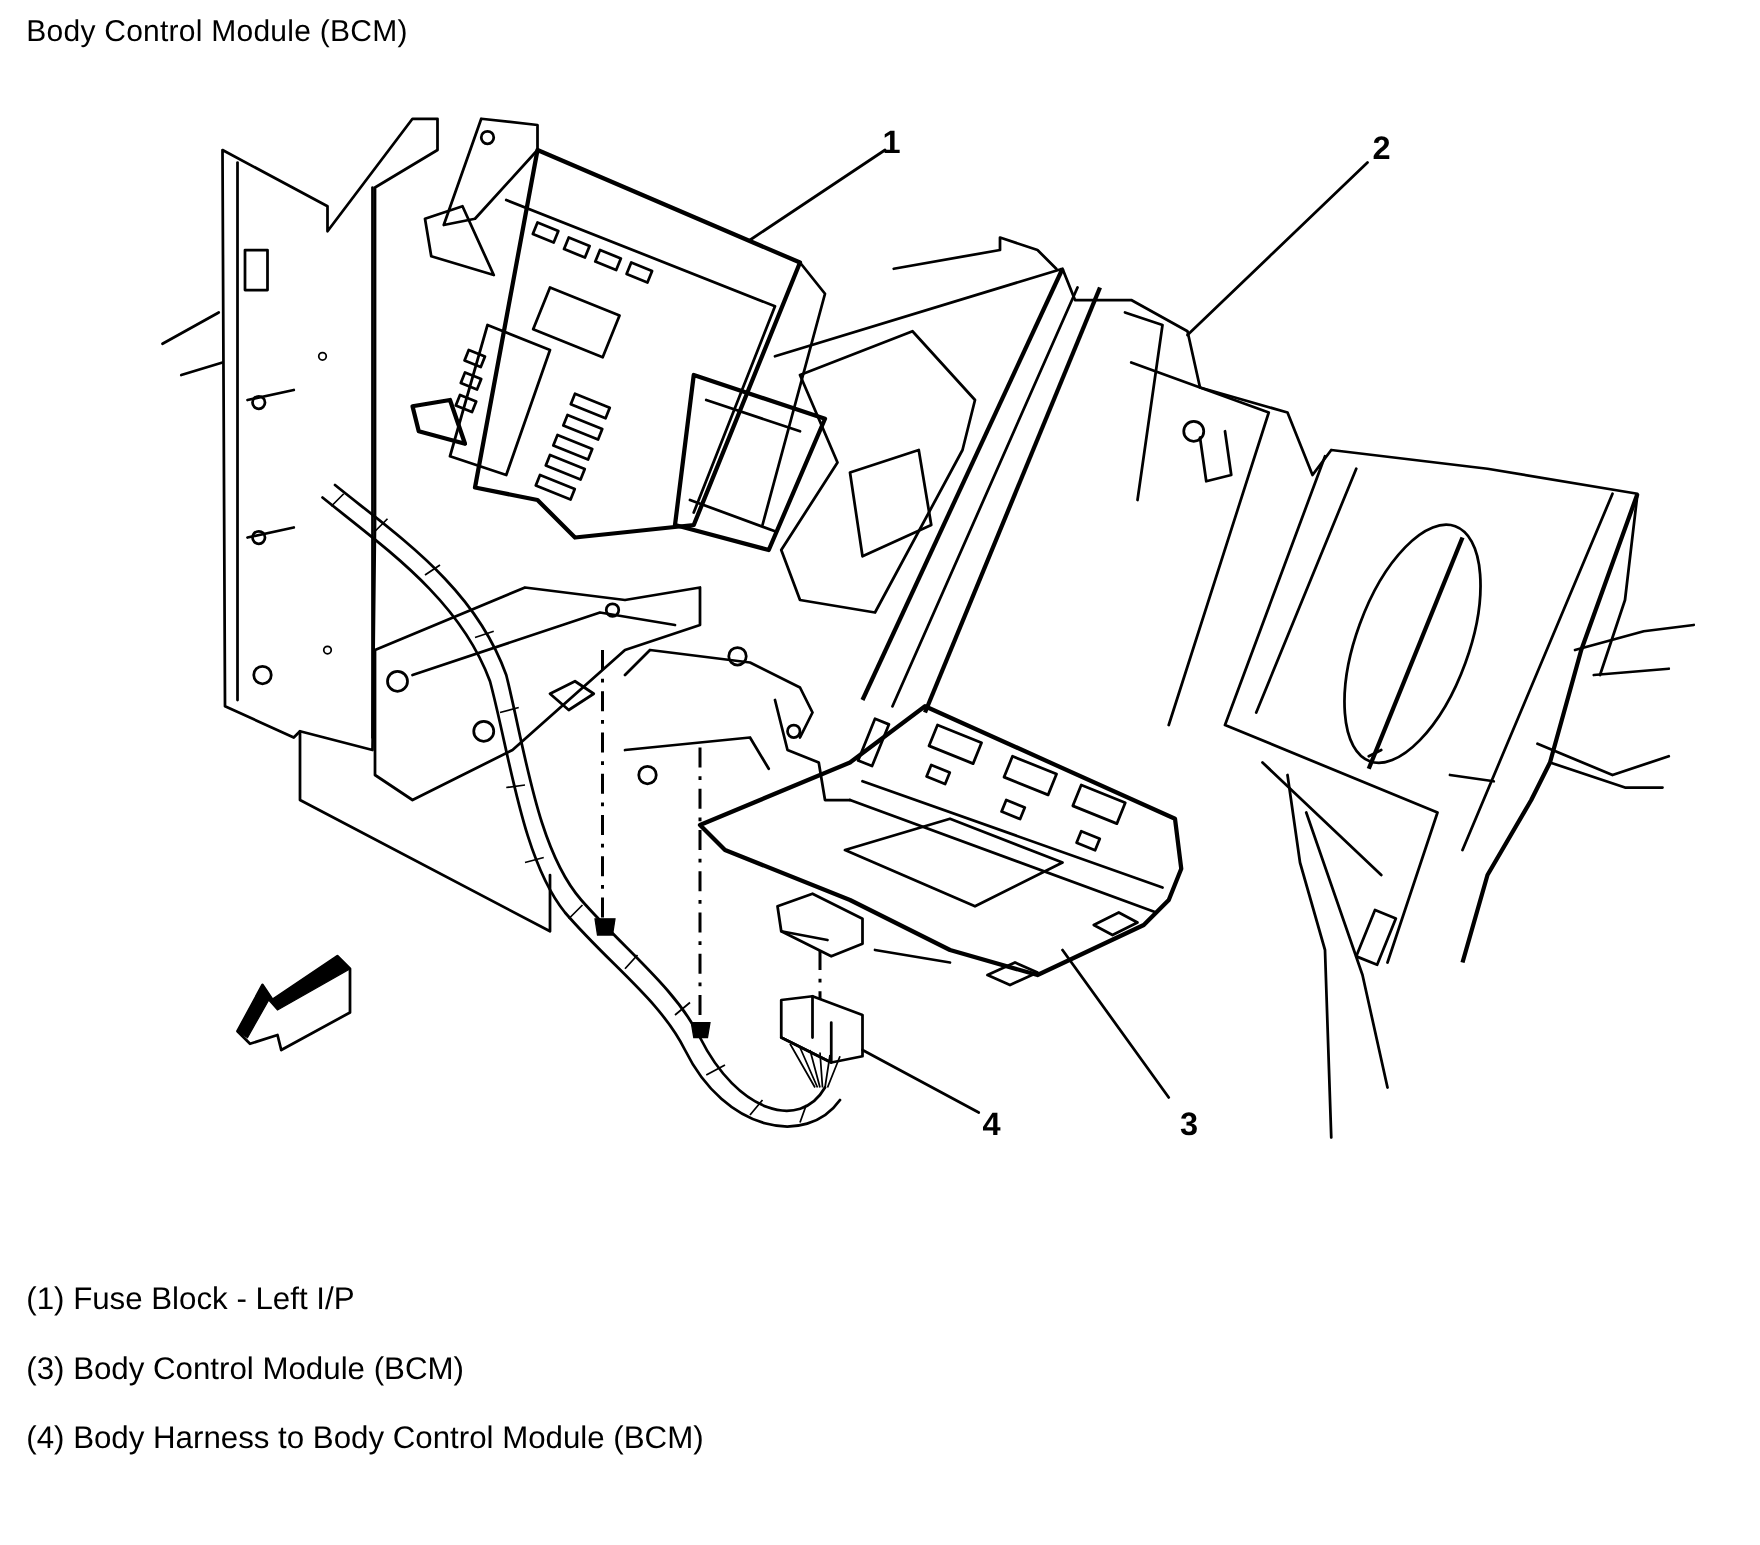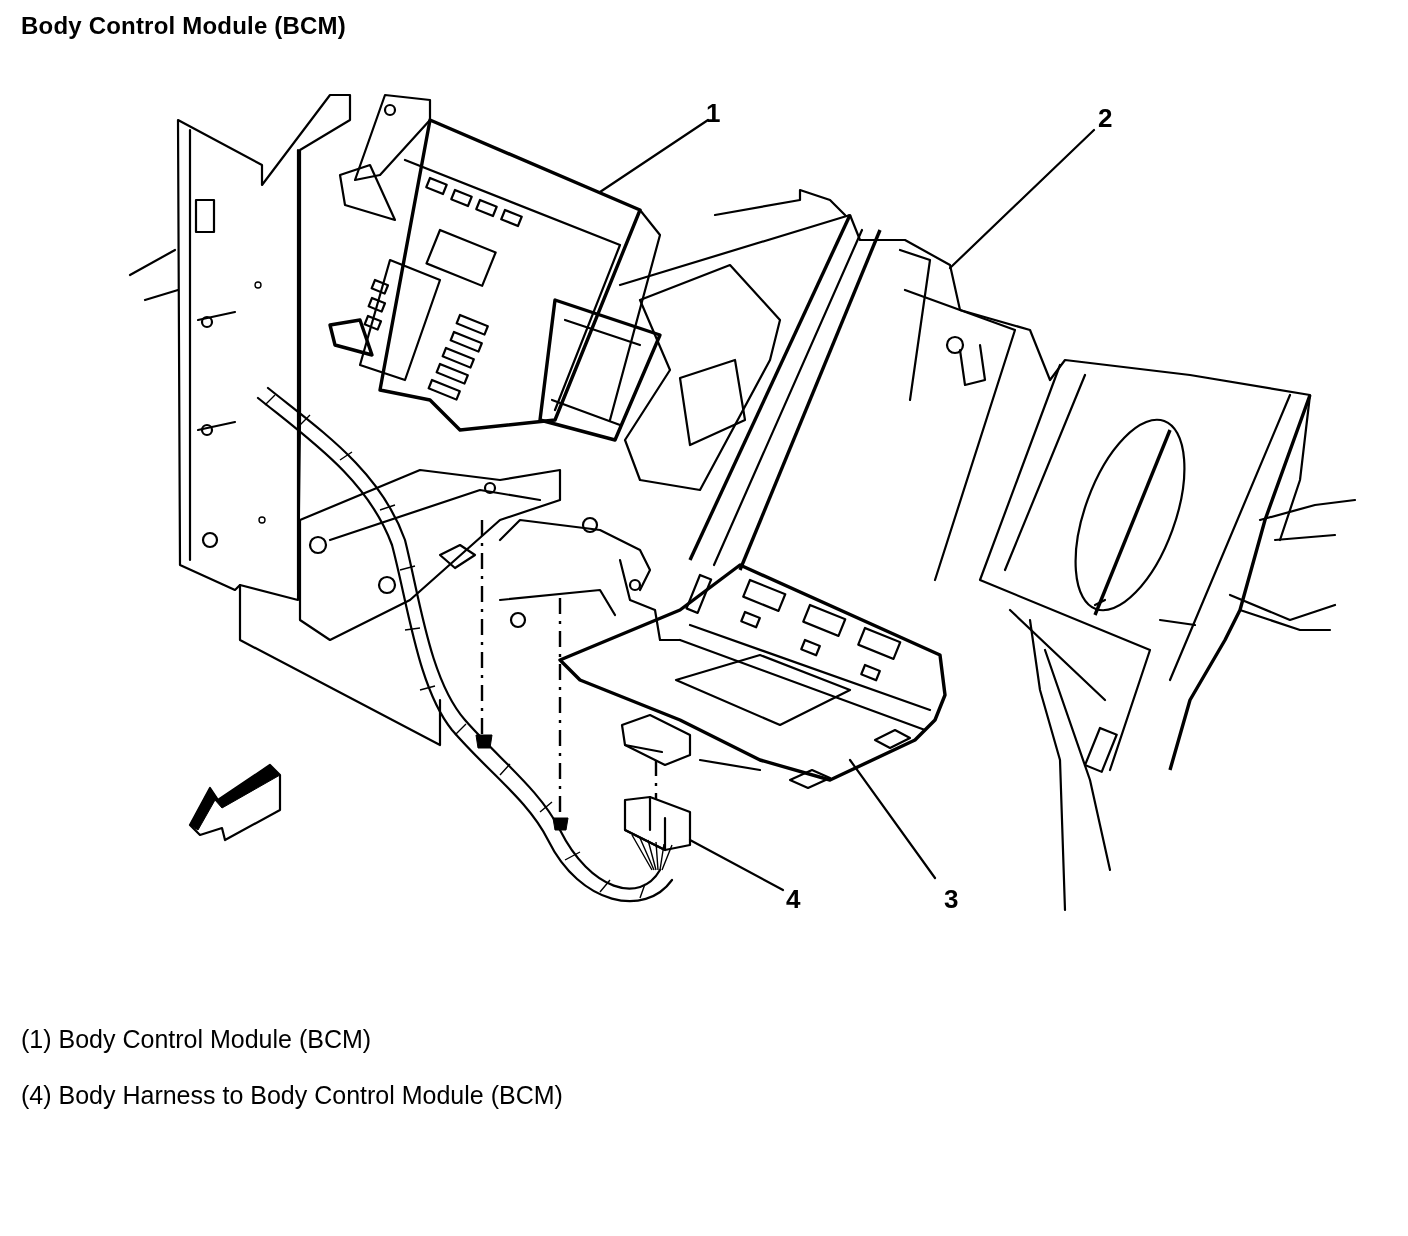--- a/index.html
+++ b/index.html
@@ -1,18 +1,18 @@
 <!DOCTYPE html>
 <html><head>
 <meta charset="utf-8">
 <style>
   html, body { margin: 0; padding: 0; background: #ffffff; }
   body { width: 1408px; height: 1236px; position: relative; overflow: hidden;
          font-family: "Liberation Sans", sans-serif; color: #000; }
-  .title { position: absolute; left: 21px; top: 12px; font-size: 24px; font-weight: bold; letter-spacing: 0.2px; }
+  .title { position: absolute; left: 21px; top: 12px; font-size: 24px; font-weight: normal; letter-spacing: 0.2px; }
   .drawing { position: absolute; left: 0; top: 60px; width: 1408px; height: 880px; }
   .drawing svg { width: 1408px; height: 880px; display: block; }
   .callout-num { font-family: "Liberation Sans", sans-serif; font-size: 26px; font-weight: bold; fill: #000; }
   .legend { position: absolute; left: 21px; top: 1022px; margin: 0; padding: 0; list-style: none; }
   .legend li { font-size: 25px; height: 55.5px; line-height: 34px; white-space: nowrap; }
   .ln { fill: none; stroke: #000; stroke-width: 2.2; stroke-linejoin: round; stroke-linecap: round; }
   .lt { fill: none; stroke: #000; stroke-width: 1.4; stroke-linejoin: round; }
   .lh { fill: none; stroke: #000; stroke-width: 3.4; stroke-linejoin: round; }
   .dash { fill: none; stroke: #000; stroke-width: 2.4; stroke-dasharray: 16 7 3 7; }
   .fill-w { fill: #fff; stroke: #000; stroke-width: 2.2; stroke-linejoin: round; }
@@ -170,15 +170,16 @@
     </g>
 
     <text class="callout-num" x="706" y="122">1</text>
     <text class="callout-num" x="1098" y="127">2</text>
     <text class="callout-num" x="944" y="908">3</text>
     <text class="callout-num" x="786" y="908">4</text>
   </svg>
 </div>
 
 <ul class="legend">
-  <li>(1) Body Control Module (BCM)</li>
+  <li>(1) Fuse Block - Left I/P</li>
+  <li>(3) Body Control Module (BCM)</li>
   <li>(4) Body Harness to Body Control Module (BCM)</li>
 </ul>
 
 </body></html>

